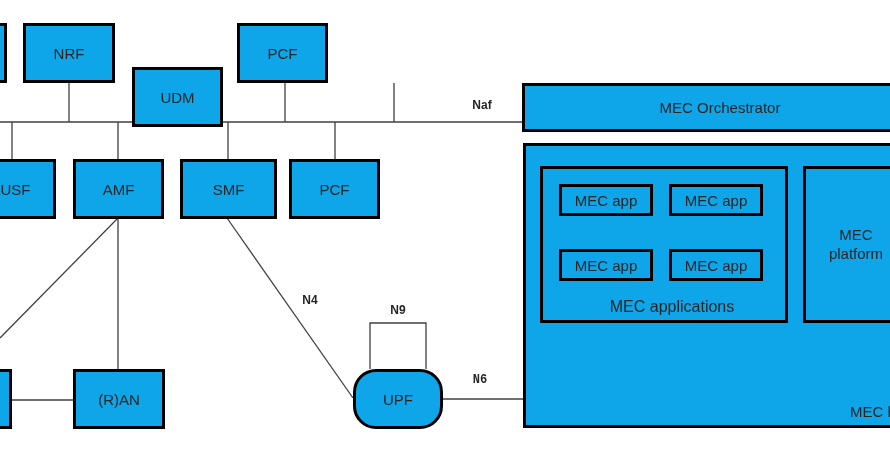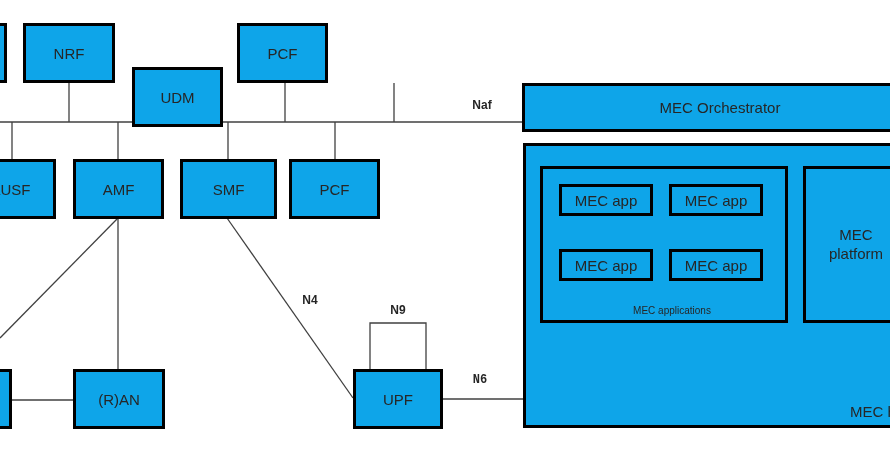--- a/index.html
+++ b/index.html
@@ -41,21 +41,21 @@
   .host-label {
     position: absolute;
     font-size: 15px;
     white-space: nowrap;
     z-index: 3;
   }
   .apps-caption {
     position: absolute;
     left: 16px; right: 0; bottom: 4px;
     text-align: center;
-    font-size: 10px;
+    font-size: 16px;
   }
   .app-box { position: absolute; width: 94px; height: 32px; }
   .two-line { line-height: 1.25; }
   .wrap-narrow { display: inline-block; width: 72px; line-height: 1.25; }
 </style>
 </head>
 <body>
 
 <div id="canvas">
 
@@ -111,21 +111,21 @@
   <div class="box" style="left:289px; top:159px; width:91px; height:60px;">
     <span>PCF</span>
   </div>
 
   <div class="box" style="left:-80px; top:369px; width:92px; height:60px;">
     <span></span>
   </div>
   <div class="box" style="left:73px; top:369px; width:92px; height:60px;">
     <span>(R)AN</span>
   </div>
-  <div class="box" style="left:353px; top:369px; width:90px; height:60px;">
+  <div class="box" style="left:353px; top:369px; width:90px; height:60px;border-radius:23px;">
     <span>UPF</span>
   </div>
 
   <div class="iface-label" style="left:459px; top:98px;">Naf</div>
   <div class="iface-label" style="left:287px; top:293px;">N4</div>
   <div class="iface-label" style="left:375px; top:303px;">N9</div>
   <div class="iface-label" style="left:457px; top:373px;font-family:Liberation Mono, monospace;">N6</div>
 
   <div class="box" style="left:522px; top:83px; width:396px; height:49px;">
     <span>MEC Orchestrator</span>

